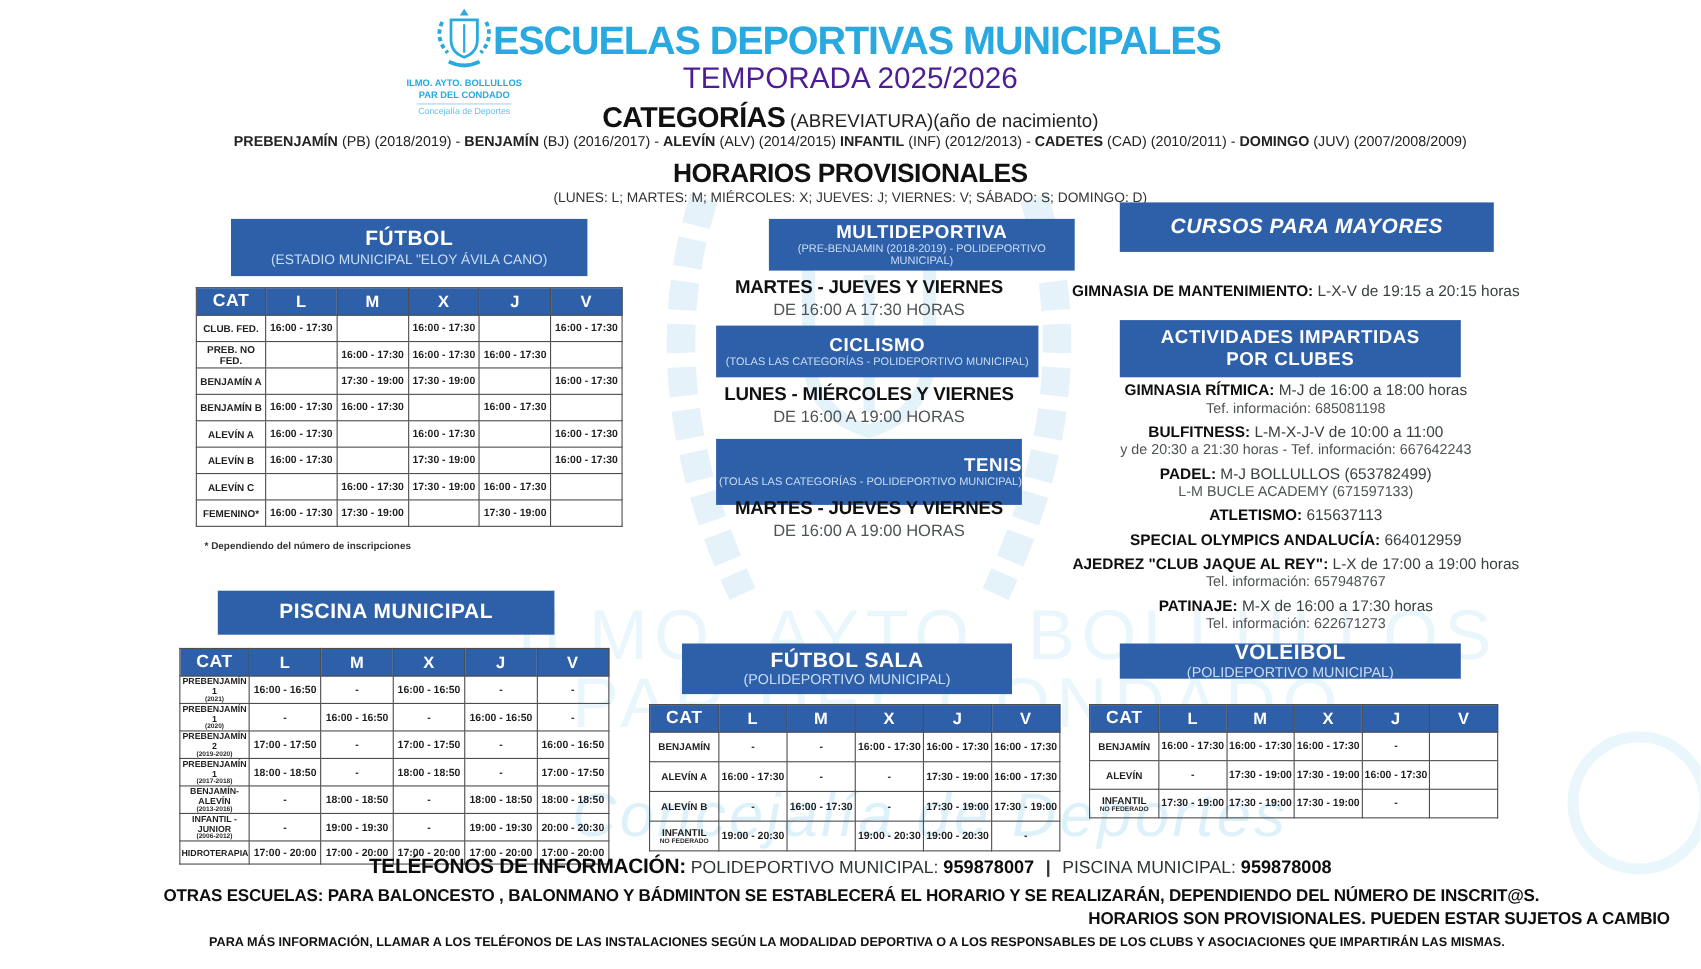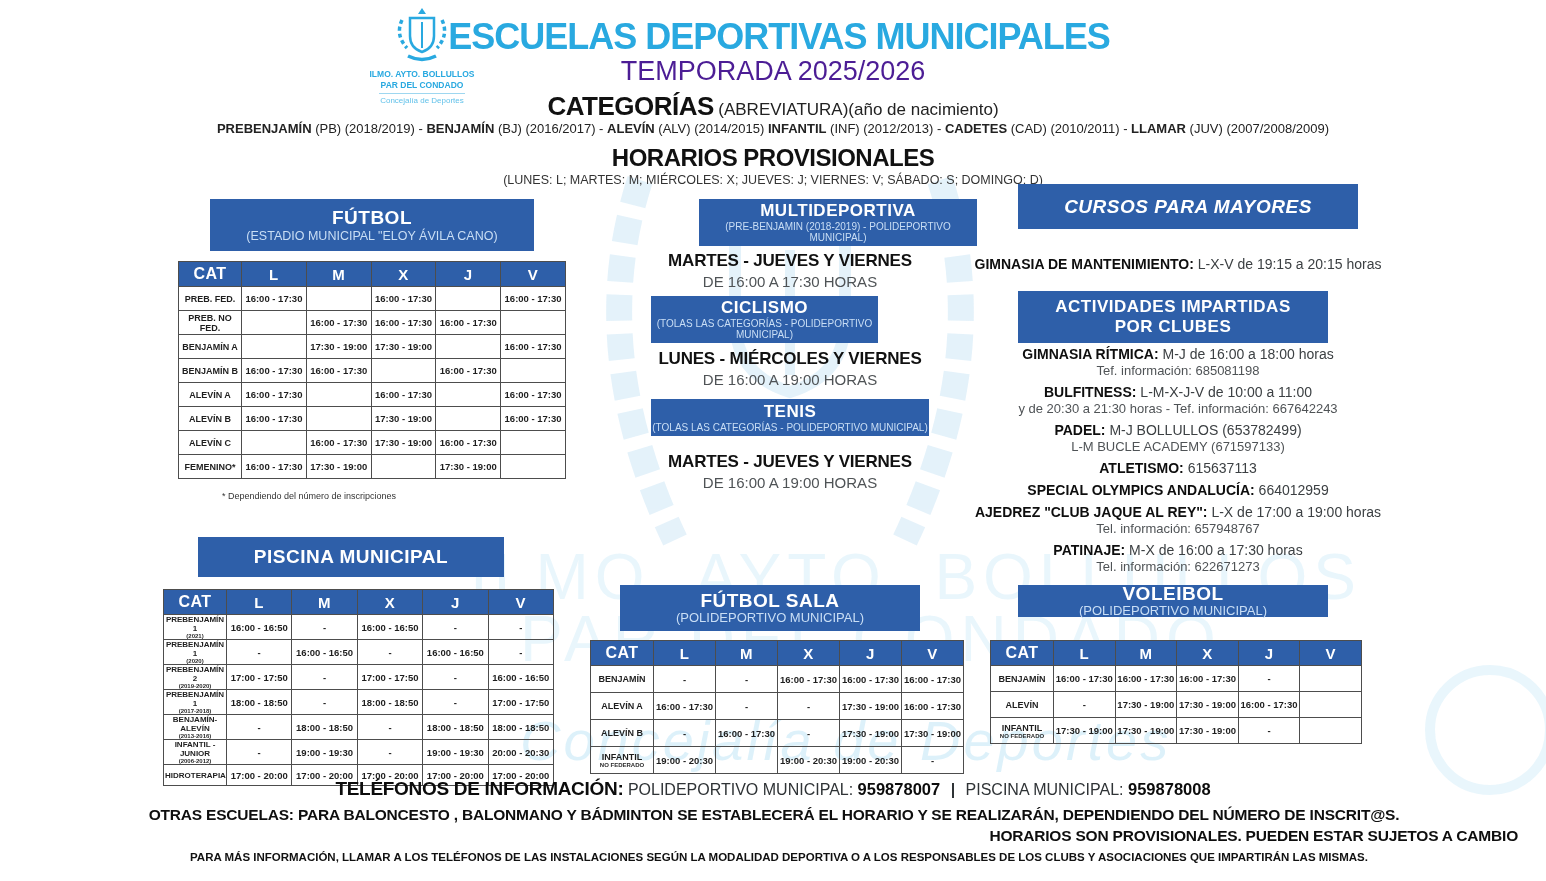--- a/index.html
+++ b/index.html
@@ -38,21 +38,21 @@
   .sched th{background:#2e5fa9;color:#fff;border:1px solid #4d4d4d;font-size:15px;font-weight:700;padding:3px 0;letter-spacing:0.5px;}
   .sched th.catcol{font-size:16px;}
   .sched td{border:1px solid #4d4d4d;text-align:center;font-size:9.5px;font-weight:600;color:#1e1e1e;padding:0 1px;}
   .sched td.cat{font-weight:700;font-size:9px;letter-spacing:0;}
   .sched td .sub{font-size:6px;font-weight:600;color:#2a2a2a;line-height:6px;}
   .t-futbol td{height:23px;}
   .t-piscina td{height:20px;}
   .t-piscina td.cat{font-size:8px;}
   .t-sala td{height:26px;}
   .t-vole td{height:25px;}
-  .footnote{left:186px;top:491px;font-size:9px;font-weight:400;color:#333;margin-left:36px;}
+  .footnote{left:186px;top:491px;font-size:9px;font-weight:700;color:#333;}
   
   .mid-lines{left:615px;width:350px;text-align:center;}
   .mid-lines .l1{font-size:17px;font-weight:700;color:#111;letter-spacing:-0.2px;}
   .mid-lines .l2{font-size:15px;font-weight:400;color:#4f5356;margin-top:2px;}
   
   .right-line{left:968px;width:420px;text-align:center;}
   .act-list{left:960px;width:436px;text-align:center;}
   .act-item{margin-bottom:6px;}
   .act-item .l1{font-size:14px;color:#3c4043;}
   .act-item .l1 b{font-weight:700;color:#0e0e0e;}
@@ -104,21 +104,21 @@
     <div class="dept">Concejalía de Deportes</div>
   </div>
 
   <div class="abs main-title">ESCUELAS DEPORTIVAS MUNICIPALES</div>
   <div class="abs season">TEMPORADA 2025/2026</div>
 
   <div class="abs cat-heading">
     <span class="h">CATEGORÍAS</span>
     <span class="n">(ABREVIATURA)(año de nacimiento)</span>
   </div>
-  <div class="abs cat-line" id="cat-line"><b>PREBENJAMÍN</b> (PB) (2018/2019) - <b>BENJAMÍN</b> (BJ) (2016/2017) - <b>ALEVÍN</b> (ALV) (2014/2015) <b>INFANTIL</b> (INF) (2012/2013) - <b>CADETES</b> (CAD) (2010/2011) - <b>LLAMAR</b> (JUV) (2007/2008/2009)</div>
+  <div class="abs cat-line" id="cat-line"><b>PREBENJAMÍN</b> (PB) (2018/2019) - <b>BENJAMÍN</b> (BJ) (2016/2017) - <b>ALEVÍN</b> (ALV) (2014/2015) <b>INFANTIL</b> (INF) (2012/2013) - <b>CADETES</b> (CAD) (2010/2011) - <b>DOMINGO</b> (JUV) (2007/2008/2009)</div>
 
   <div class="abs horarios-title">HORARIOS PROVISIONALES</div>
   <div class="abs days-line">(LUNES: L; MARTES: M; MIÉRCOLES: X; JUEVES: J; VIERNES: V; SÁBADO: S; DOMINGO: D)</div>
 
   <div class="banner" style="left:210px;top:199px;width:324px;height:52px;">
     <div class="bt" style="font-size:19px;">FÚTBOL</div>
     <div class="bs" style="font-size:12.5px;">(ESTADIO MUNICIPAL "ELOY ÁVILA CANO)</div>
   </div>
   <table class="sched t-futbol" style="left:178px;top:261px;width:388px;">
       <thead>
@@ -127,21 +127,21 @@
           <th>L</th>
           <th>M</th>
           <th>X</th>
           <th>J</th>
           <th>V</th>
         </tr>
       </thead>
       <tbody>
         <tr>
           <td class="cat">
-            <div>PREB. FED.</div>
+            <div>CLUB. FED.</div>
           </td>
           <td>16:00 - 17:30</td>
           <td></td>
           <td>16:00 - 17:30</td>
           <td></td>
           <td>16:00 - 17:30</td>
         </tr>
         <tr>
           <td class="cat">
             <div>PREB. NO FED.</div>
@@ -312,30 +312,30 @@
 
   <div class="banner" style="left:651px;top:199px;width:278px;height:47px;margin-left:48px;">
     <div class="bt" style="font-size:17px;">MULTIDEPORTIVA</div>
     <div class="bs" style="font-size:10px;">(PRE-BENJAMIN (2018-2019) - POLIDEPORTIVO MUNICIPAL)</div>
   </div>
   <div class="abs mid-lines" style="top:251px;">
     <div class="l1">MARTES - JUEVES Y VIERNES</div>
     <div class="l2">DE 16:00 A 17:30 HORAS</div>
   </div>
 
-  <div class="banner" style="left:651px;top:296px;width:227px;height:47px;">
+  <div class="banner" style="left:651px;top:296px;width:293px;height:47px;">
     <div class="bt" style="font-size:17px;">CICLISMO</div>
     <div class="bs" style="font-size:10px;">(TOLAS LAS CATEGORÍAS - POLIDEPORTIVO MUNICIPAL)</div>
   </div>
   <div class="abs mid-lines" style="top:349px;">
     <div class="l1">LUNES - MIÉRCOLES Y VIERNES</div>
     <div class="l2">DE 16:00 A 19:00 HORAS</div>
   </div>
 
-  <div class="banner" style="left:651px;top:399px;width:278px;height:37px;">
+  <div class="banner" style="left:651px;top:399px;width:278px;height:60px;align-items:flex-end;">
     <div class="bt" style="font-size:17px;">TENIS</div>
     <div class="bs" style="font-size:10px;">(TOLAS LAS CATEGORÍAS - POLIDEPORTIVO MUNICIPAL)</div>
   </div>
   <div class="abs mid-lines" style="top:452px;">
     <div class="l1">MARTES - JUEVES Y VIERNES</div>
     <div class="l2">DE 16:00 A 19:00 HORAS</div>
   </div>
 
   <div class="banner" style="left:620px;top:585px;width:300px;height:46px;">
     <div class="bt" style="font-size:19px;">FÚTBOL SALA</div>

